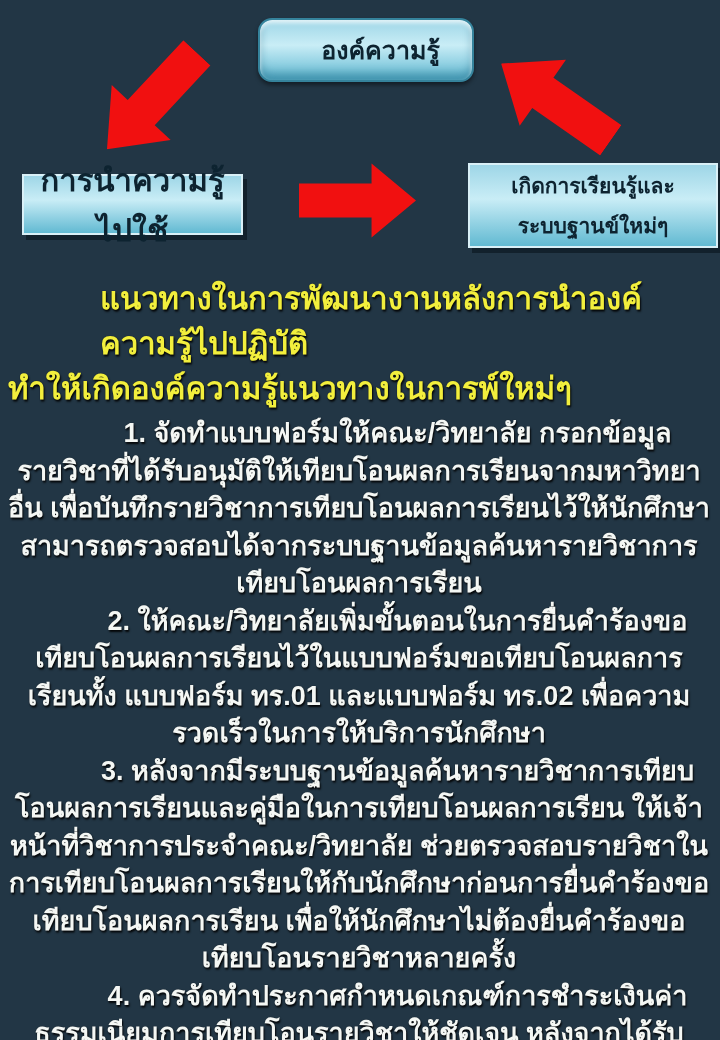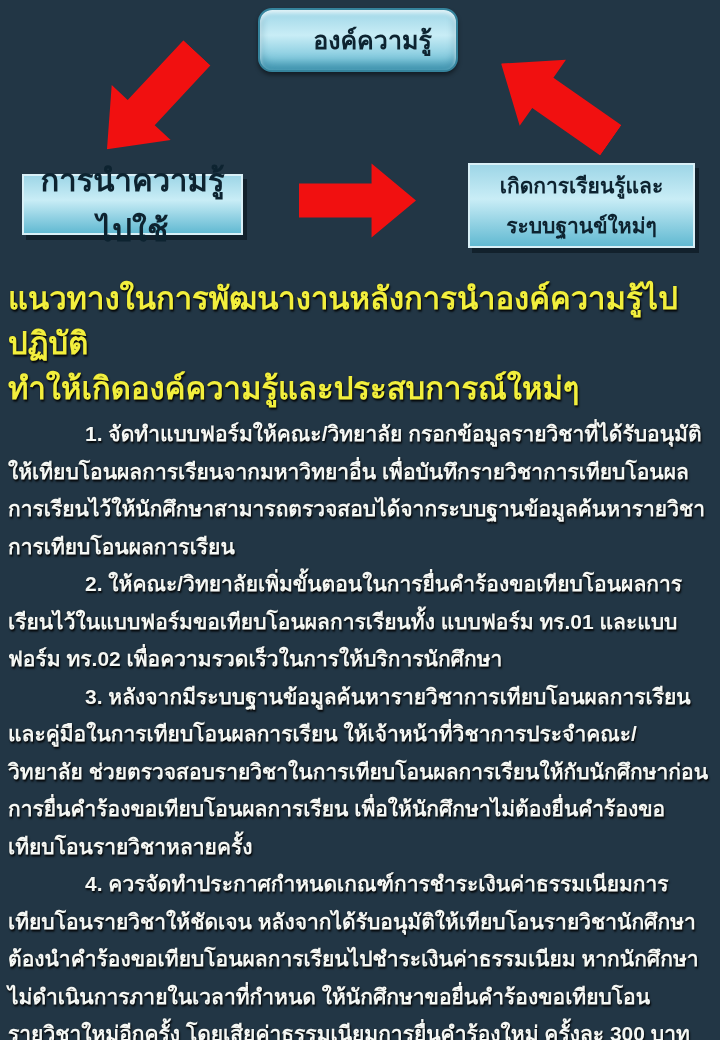--- a/index.html
+++ b/index.html
@@ -18,37 +18,37 @@
   .kbox{
     position:absolute;
     display:flex; align-items:center; justify-content:center;
     text-align:center;
     color: var(--box-text, #0d2330);
     font-weight:bold;
     background:linear-gradient(180deg,#9ed6e7 0%,#c9edf6 42%,#8fd0e2 74%,#62bad2 100%);
     box-sizing:border-box;
   }
   .box-top{
-    left:258px; top:8px; width:200px; height:64px;
+    left:258px; top:18px; width:216px; height:64px;
     border-radius:14px;
     border:2px solid #35839c;
     box-shadow: inset 0 3px 4px rgba(255,255,255,.75),
                 inset 0 -7px 9px rgba(32,110,140,.5),
                 0 3px 4px rgba(0,0,0,.45);
     font-size:25px;
     padding-left:29px;
   }
   .box-left{
     left:22px; top:174px; width:221px; height:61px;
     border:2px solid var(--box-border, #d9f0f7);
     box-shadow: 4px 5px 0 rgba(8,20,28,.6);
     font-size:31px;
   }
   .box-right{
-    left:468px; top:163px; width:227px; height:85px;
+    left:468px; top:163px; width:250px; height:85px;
     border:2px solid var(--box-border, #d9f0f7);
     box-shadow: 4px 5px 0 rgba(8,20,28,.6);
     font-size:21px;
     flex-direction:column;
     line-height:40px;
   }
 
   .arrow{
     position:absolute;
     background: var(--arrow-red, #f11010);
@@ -61,30 +61,30 @@
   
   .content{ padding:0 10px 0 8px; }
   .heading{
     margin:8px 0 4px 0;
     color: var(--heading-yellow, #f2ef3d);
     font-size:31px; font-weight:bold;
     line-height:45px;
     text-shadow:1px 2px 2px rgba(0,0,0,.9), 0 0 1px rgba(0,0,0,.6);
   }
   .heading .h-line{ display:block; }
-  .heading .h-line.indent{ }
+  .heading .h-line.indent{ margin-left:92px; }
 
   .body-par{
     margin:0;
     color: var(--body-text, #f4f7f4);
-    font-size:21px; font-weight:bold;
+    font-size:27px; font-weight:bold;
     line-height:37.5px;
     text-indent:77px;
     text-shadow:1px 2px 2px rgba(0,0,0,.9), 0 0 1px rgba(0,0,0,.55);
-    text-align:left;
+    text-align:center;
   }
 </style>
 </head>
 <body style="--bg: #223645; --arrow-red: #f11010; --heading-yellow: #f2ef3d; --body-text: #f4f7f4; --box-border: #d9f0f7; --box-text: #0d2330;">
 
 <div class="page">
 
   <div class="diagram">
 
     <div class="kbox box-top">
@@ -103,21 +103,21 @@
       <span class="h-line">เกิดการเรียนรู้และ</span>
       <span class="h-line">ระบบฐานข์ใหม่ๆ</span>
     </div>
 
   </div>
 
   <div class="content">
 
     <h1 class="heading">
       <span class="h-line indent">แนวทางในการพัฒนางานหลังการนำองค์ความรู้ไปปฏิบัติ</span>
-      <span class="h-line">ทำให้เกิดองค์ความรู้และประสบการณ์ใหม่ๆ</span>
+      <span class="h-line">ทำให้เกิดองค์ความรู้แนวทางในการพ์ใหม่ๆ</span>
     </h1>
 
     <p class="body-par"><span>1. จัดทำแบบฟอร์มให้คณะ/วิทยาลัย กรอกข้อมูลรายวิชาที่ได้รับอนุมัติให้เทียบโอนผลการเรียนจากมหาวิทยาอื่น เพื่อบันทึกรายวิชาการเทียบโอนผลการเรียนไว้ให้นักศึกษาสามารถตรวจสอบได้จากระบบฐานข้อมูลค้นหารายวิชาการเทียบโอนผลการเรียน</span></p>
 
     <p class="body-par"><span>2. ให้คณะ/วิทยาลัยเพิ่มขั้นตอนในการยื่นคำร้องขอเทียบโอนผลการเรียนไว้ในแบบฟอร์มขอเทียบโอนผลการเรียนทั้ง แบบฟอร์ม ทร.01 และแบบฟอร์ม ทร.02 เพื่อความรวดเร็วในการให้บริการนักศึกษา</span></p>
 
     <p class="body-par"><span>3. หลังจากมีระบบฐานข้อมูลค้นหารายวิชาการเทียบโอนผลการเรียนและคู่มือในการเทียบโอนผลการเรียน ให้เจ้าหน้าที่วิชาการประจำคณะ/วิทยาลัย ช่วยตรวจสอบรายวิชาในการเทียบโอนผลการเรียนให้กับนักศึกษาก่อนการยื่นคำร้องขอเทียบโอนผลการเรียน เพื่อให้นักศึกษาไม่ต้องยื่นคำร้องขอเทียบโอนรายวิชาหลายครั้ง</span></p>
 
     <p class="body-par"><span>4. ควรจัดทำประกาศกำหนดเกณฑ์การชำระเงินค่าธรรมเนียมการเทียบโอนรายวิชาให้ชัดเจน หลังจากได้รับอนุมัติให้เทียบโอนรายวิชานักศึกษาต้องนำคำร้องขอเทียบโอนผลการเรียนไปชำระเงินค่าธรรมเนียม  หากนักศึกษาไม่ดำเนินการภายในเวลาที่กำหนด ให้นักศึกษาขอยื่นคำร้องขอเทียบโอนรายวิชาใหม่อีกครั้ง โดยเสียค่าธรรมเนียมการยื่นคำร้องใหม่ ครั้งละ 300 บาท </span></p>
 

